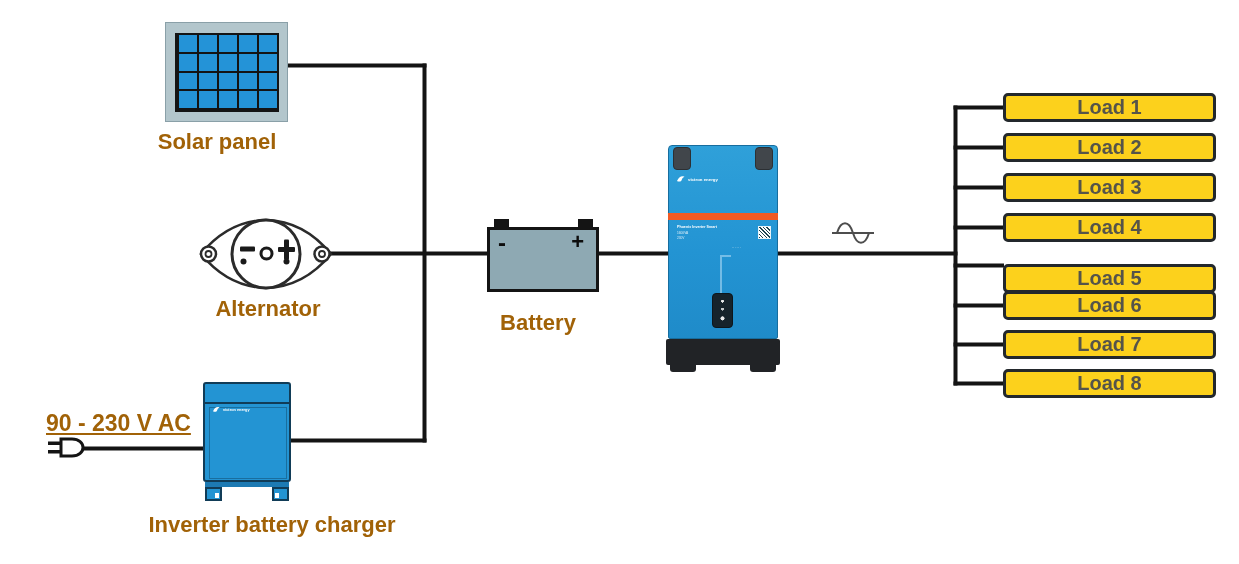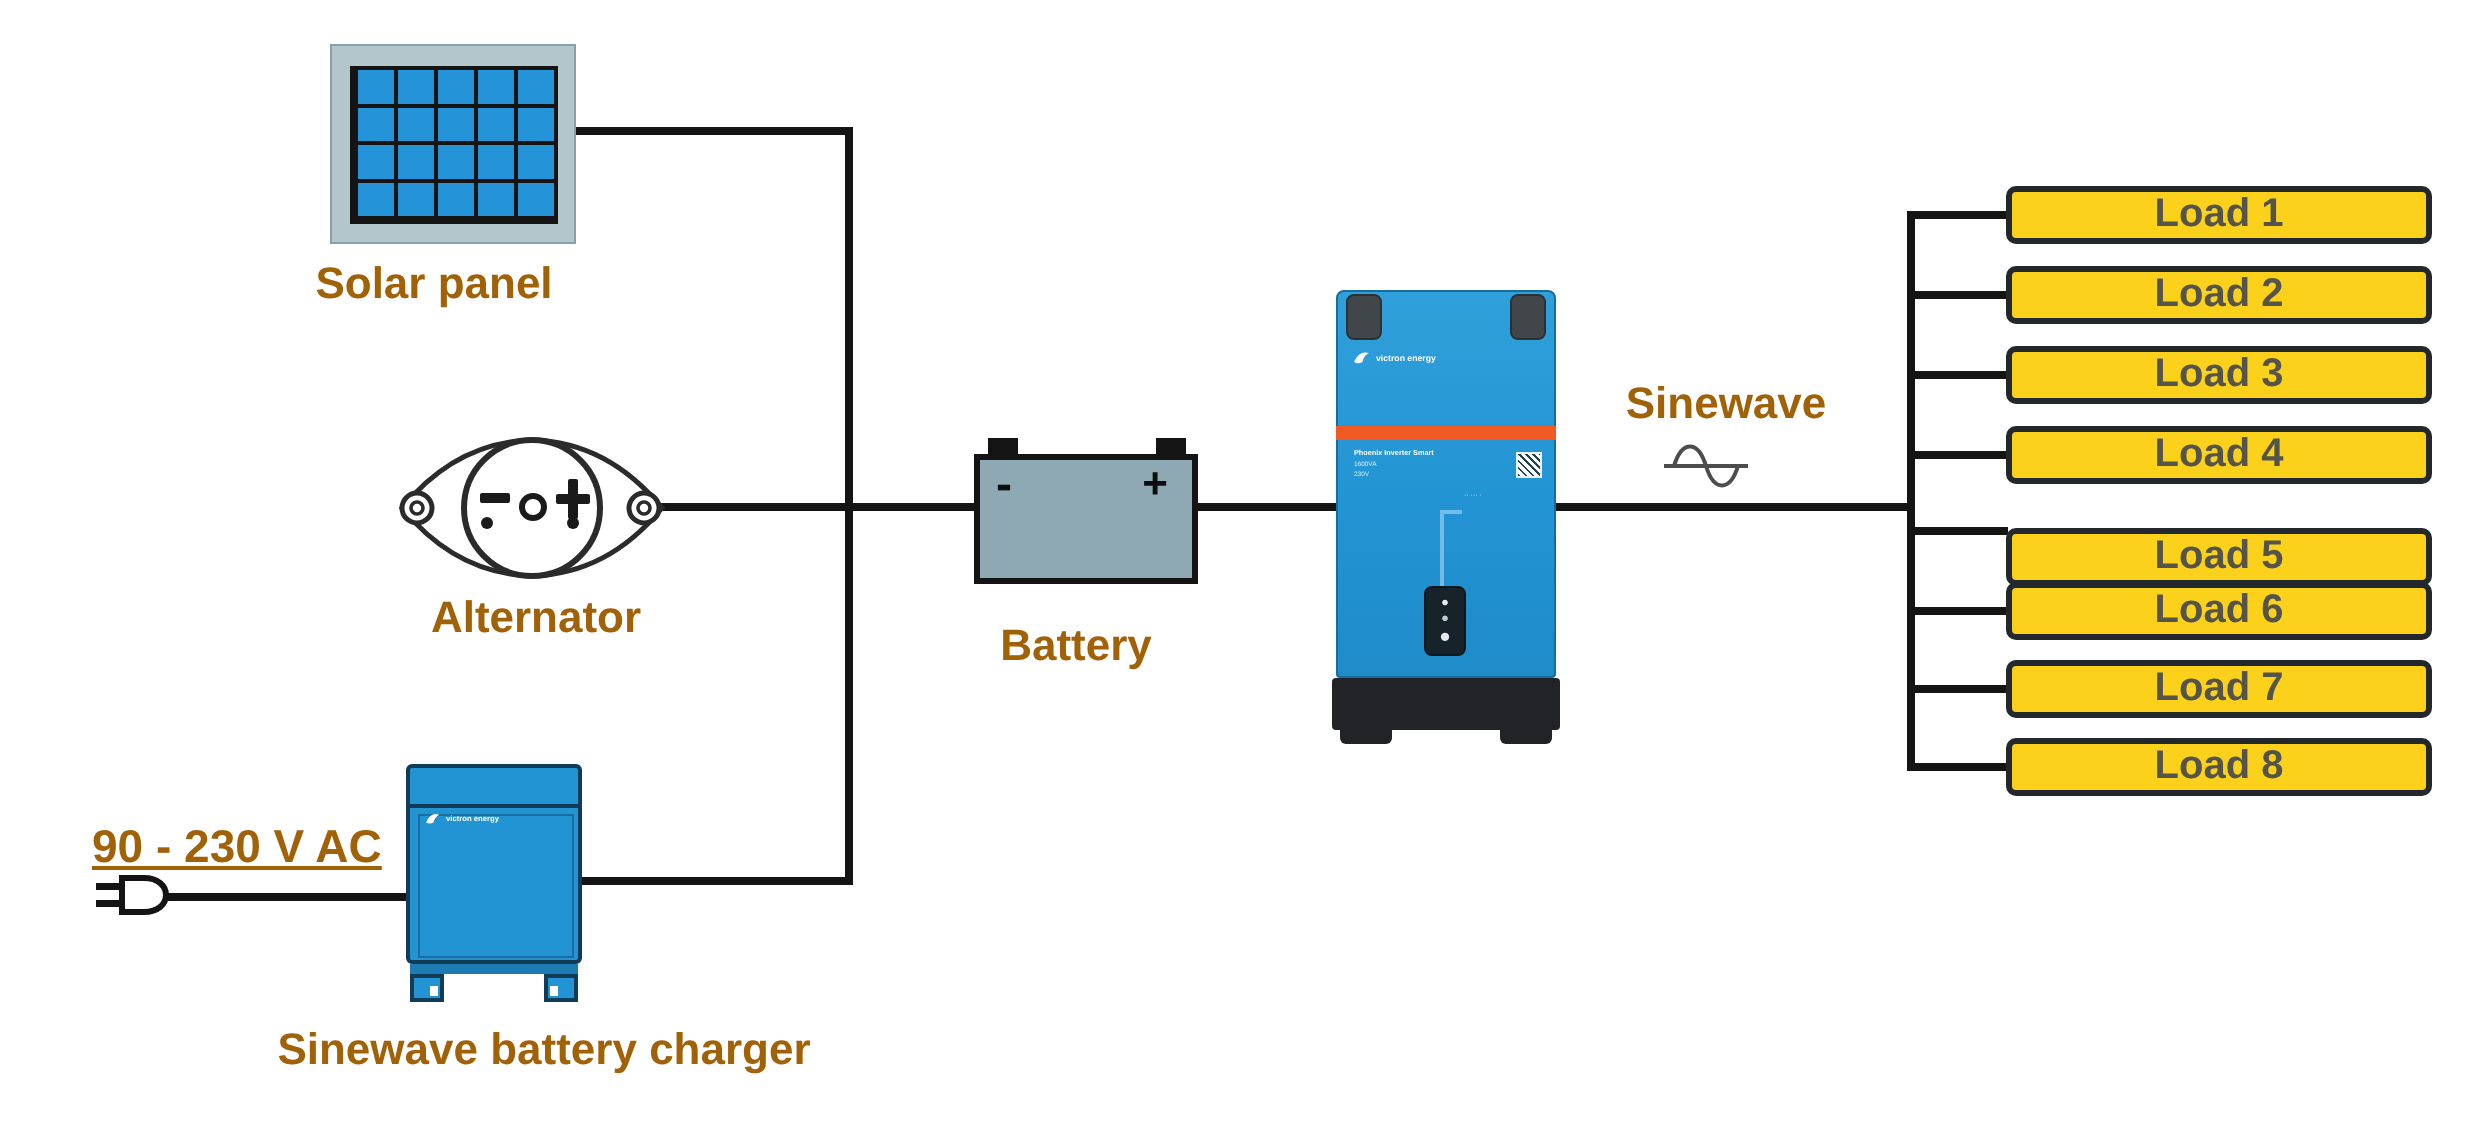--- a/index.html
+++ b/index.html
@@ -129,21 +129,20 @@
     <div class="qr"></div>
     <span class="tiny abs" style="left:66px;top:101px;font-size:7px;opacity:.8;transform:scale(.5);">·· ··· ·</span>
     <div class="inv-vent-v"></div>
     <div class="inv-vent-h"></div>
     <div class="inv-switch"></div>
     <div class="inv-base"></div>
     <div class="inv-foot" style="left:4px;"></div>
     <div class="inv-foot" style="left:84px;"></div>
   </div>
 
-  <div class="lbl comp" style="left:763px;top:189px;width:200px;">Sinewave</div>
   <svg class="abs comp" style="left:830px;top:218px;" width="46" height="30" viewBox="0 0 46 30">
     <path d="M2 15 H44" stroke="#4d4d4d" stroke-width="2" fill="none"></path>
     <path d="M7 15 C 11 2, 19 2, 23 15 C 27 28, 35 28, 39 15" stroke="#4d4d4d" stroke-width="2" fill="none"></path>
   </svg>
 
   <div class="lbl comp" style="left:46px;top:410px;width:170px;text-align:left;font-size:23px;text-decoration:underline;">90 - 230 V AC</div>
   <svg class="abs comp" style="left:48px;top:437px;" width="40" height="23" viewBox="0 0 40 23">
     <rect x="0" y="4.5" width="13" height="3.5" fill="#141414"></rect>
     <rect x="0" y="13" width="13" height="3.5" fill="#141414"></rect>
     <path d="M13 2 H24 C31 2 35 6 35 10.5 C35 15 31 19 24 19 H13 Z" fill="#ffffff" stroke="#141414" stroke-width="3"></path>
@@ -160,21 +159,21 @@
       <span class="tiny" style="font-size:7px;font-weight:700;transform:scale(.55);">victron energy</span>
     </div>
     <div class="chg-bar"></div>
     <div class="chg-foot" style="left:2px;">
         <i style="right:1px;"></i>
       </div>
     <div class="chg-foot" style="left:69px;">
         <i style="left:1px;"></i>
       </div>
   </div>
-  <div class="lbl comp" style="left:132px;top:512px;width:280px;">Sinewave battery charger</div>
+  <div class="lbl comp" style="left:132px;top:512px;width:280px;">Inverter battery charger</div>
 
   <div class="load comp" style="top:93px;">Load 1</div>
   <div class="load comp" style="top:133px;">Load 2</div>
   <div class="load comp" style="top:173px;text-align:center;">Load 3</div>
   <div class="load comp" style="top:213px;">Load 4</div>
   <div class="load comp" style="top:264px;">Load 5</div>
   <div class="load comp" style="top:291px;">Load 6</div>
   <div class="load comp" style="top:330px;">Load 7</div>
   <div class="load comp" style="top:369px;">Load 8</div>
 

